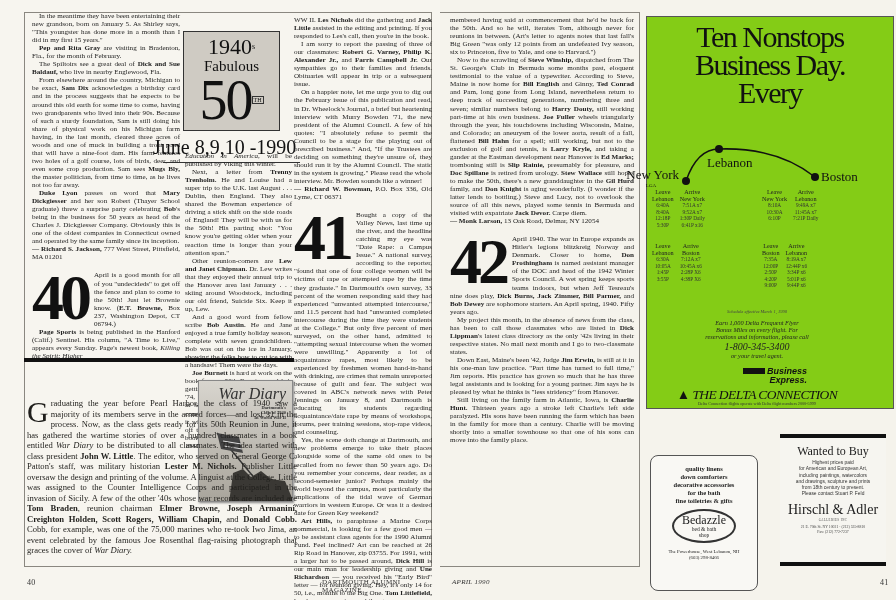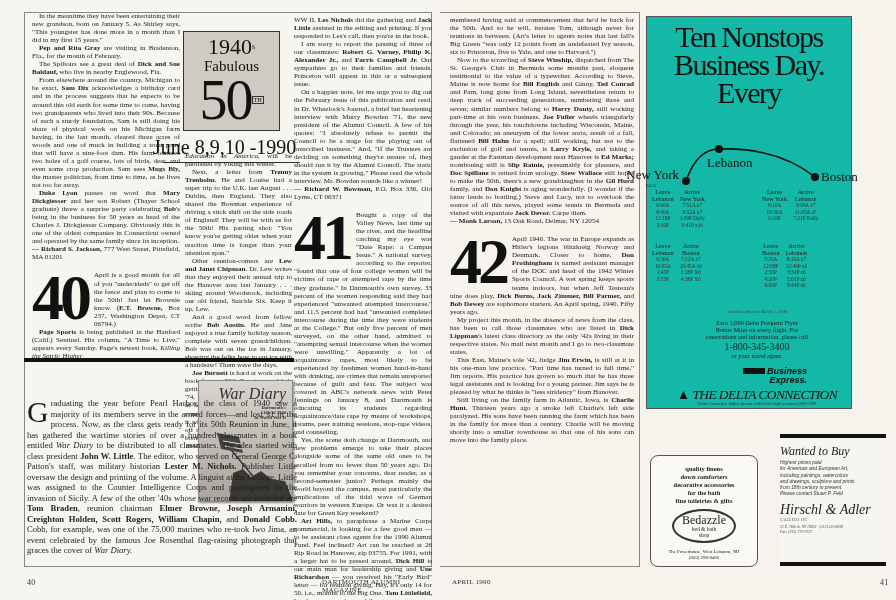--- a/index.html
+++ b/index.html
@@ -24,30 +24,30 @@
   .logo-50 sup { font-size: 6px; vertical-align: top; border: 1px solid #333; padding: 0 1px; letter-spacing: 0; }
   .logo-date { font-size: 20px; line-height: 24px; color: #111; white-space: nowrap; margin-left: -30px; margin-top: 4px; }
   .logo-rule { height: 1px; background: #333; margin: 3px -20px 0 -20px; }
   .rule-thick { position: absolute; height: 4px; background: #111; }
   .feature { position: absolute; left: 27px; top: 398px; width: 270px; font-size: 8.6px; line-height: 10.5px; text-align: justify; color: #1f1e1b; }
   .dropcap { float: left; font-size: 30px; line-height: 26px; margin-right: 2px; margin-top: 1px; }
   .book { position: absolute; left: 198px; top: 380px; width: 95px; height: 122px; background: linear-gradient(#d8d5ce, #a9a59c); border: 1px solid #888; box-shadow: 1px 1px 2px #888; overflow: hidden; }
   .book-title { position: absolute; right: 6px; top: 4px; font-style: italic; font-size: 16px; color: #333; }
   .book-sub { position: absolute; right: 6px; top: 24px; font-size: 4.5px; line-height: 5px; text-align: right; color: #333; font-weight: bold; }
   .folio { position: absolute; top: 578px; font-size: 8px; color: #333; letter-spacing: 0.3px; }
-  .delta-ad { position: absolute; left: 646px; top: 16px; width: 206px; height: 393px; border: 1px solid #555; background: #14b8a6; text-align: center; }
+  .delta-ad { position: absolute; left: 646px; top: 16px; width: 248px; height: 393px; border: 1px solid #555; background: #84cc16; text-align: center; }
   .delta-head { font-size: 30px; line-height: 28px; letter-spacing: -1.5px; color: #111; margin-top: 6px; }
   .sched { position: absolute; font-size: 5.3px; line-height: 6.5px; color: #333; }
   .sched .hd { font-size: 6.2px; line-height: 6.5px; text-align: center; color: #222; }
   .sched table { border-collapse: collapse; }
   .sched td { padding: 0 3px; text-align: center; }
   .city { position: absolute; font-size: 13px; color: #111; }
   .dot { position: absolute; width: 8px; height: 8px; background: #111; border-radius: 50%; }
-  .bedazzle { position: absolute; left: 650px; top: 455px; width: 108px; height: 112px; border: 1px solid #555; border-radius: 8px; background: #f9f8f4; text-align: center; font-size: 6.5px; line-height: 8px; color: #222; font-weight: bold; }
-  .wanted { position: absolute; left: 780px; top: 434px; width: 106px; height: 132px; background: #f6f5f0; font-style: italic; }
+  .bedazzle { position: absolute; left: 650px; top: 455px; width: 108px; height: 136px; border: 1px solid #555; border-radius: 8px; background: #f9f8f4; text-align: center; font-size: 6.5px; line-height: 8px; color: #222; font-weight: bold; }
+  .wanted { position: absolute; left: 780px; top: 434px; width: 106px; height: 132px; text-align: center; background: #f6f5f0; }
   .wanted .bar { height: 4px; background: #111; }
   .wanted h3 { font-weight: normal; font-size: 12px; line-height: 14px; margin-top: 6px; color: #222; }
   .wanted .body { font-family: "Liberation Sans", sans-serif; font-size: 4.9px; line-height: 6.3px; color: #333; margin-top: 2px; }
   .wanted .logo { font-size: 14px; line-height: 16px; margin-top: 4px; color: #222; }
   .wanted .addr { font-size: 3.8px; line-height: 5px; color: #444; }
 </style>
 </head>
 <body>
 
 <div class="page left-page">
@@ -78,21 +78,21 @@
   <div class="col" style="left:185px;top:152px;width:107px;">
     <p class="noind"><i>Education in America,</i><span> will be published by Viking this winter.</span></p>
     <p><span>Next, a letter from </span><b>Trenny Trenholm.</b><span> He and Louise had a super trip to the U.K. last August . . . Dublin, then England. They also shared the Bowman experience of driving a stick shift on the side roads of England! They will be with us for the 50th! His parting shot: "You know you're getting older when your reaction time is longer than your attention span."</span></p>
     <p><span>Other reunion-comers are </span><b>Lew and Janet Chipman.</b><span> Dr. Lew writes that they enjoyed their annual trip to the Hanover area last January . . . skiing around Woodstock, including our old friend, Suicide Six. Keep it up, Lew.</span></p>
     <p><span>And a good word from fellow scribe </span><b>Bob Austin.</b><span> He and Jane enjoyed a true family holiday season, complete with seven grandchildren. Bob was out on the ice in January, showing the folks how to cut ice with a handsaw! Them were the days.</span></p>
     <p><b>Joe Burnett</b><span> is hard at work on the book for our 50th Reunion, and he's getting good help from Duncan Todd '74, son of our </span><b>Tom Todd</b><span> who was in Switzerland, skiing. The book is coming along, says Joe. We hear that it will be a good one! Also coming off the press in time for reunion, a book about the war experiences of 1940 during</span></p>
   </div>
 
   <div class="col" style="left:290px;top:16px;width:142px;padding-left:4px;">
     <p class="noind"><span>WW II. </span><b>Les Nichols</b><span> did the gathering and </span><b>Jack Little</b><span> assisted in the editing and printing. If you responded to Les's call, then you're in the book.</span></p>
-    <p><span>I am sorry to report the passing of three of our classmates: </span><b>Robert G. Varney, Philip K. Alexander Jr.,</b><span> and </span><b>Farris Campbell Jr.</b><span> Our sympathies go to their families and friends. Princeton will appear in this or a subsequent issue.</span></p>
+    <p><span>I am sorry to report the passing of three of our classmates: </span><b>Robert G. Varney, Philip K. Alexander Jr.,</b><span> and </span><b>Farris Campbell Jr.</b><span> Our sympathies go to their families and friends. Obituaries will appear in trip or a subsequent issue.</span></p>
     <p><span>On a happier note, let me urge you to dig out the February issue of this publication and read, in Dr. Wheelock's Journal, a brief but heartening interview with Murry Bowden '71, the new president of the Alumni Council. A few of his quotes: "I absolutely refuse to permit the Council to be a stage for the playing out of prescribed business." And, "If the Trustees are deciding on something they're unsure of, they should run it by the Alumni Council. The static in the system is growing." Please read the whole interview. Mr. Bowden sounds like a winner!</span></p>
     <p class="sig noind"><b>— Richard W. Bowman,</b><span> P.O. Box 336, Old Lyme, CT 06371</span></p>
     <div style="height:10px;"></div>
     <p class="noind"><span class="bignum">41</span><span>Bought a copy of the Valley News, last time up the river, and the headline catching my eye was "Date Rape: a Campus Issue." A national survey, according to the reporter, "found that one of four college women will be victims of rape or attempted rape by the time they graduate." In Dartmouth's own survey, 33 percent of the women responding said they had experienced "unwanted attempted intercourse," and 11.5 percent had had "unwanted completed intercourse during the time they were students at the College." But only five percent of men surveyed, on the other hand, admitted to "attempting sexual intercourse when the women were unwilling." Apparently a lot of acquaintance rapes, most likely to be experienced by freshmen women hand-in-hand with drinking, are crimes that remain unreported because of guilt and fear. The subject was covered in ABC's network news with Peter Jennings on January 8, and Dartmouth is educating its students regarding acquaintance/date rape by means of workshops, forums, peer training sessions, stop-rape videos, and counseling.</span></p>
     <p><span>Yes, the scene doth change at Dartmouth, and new problems emerge to take their places alongside some of the same old ones to be recalled from no fewer than 50 years ago. Do you remember your concerns, dear reader, as a second-semester junior? Perhaps mainly the world beyond the campus, most particularly the implications of the tidal wave of German warriors in western Europe. Or was it a desired date for Green Key weekend?</span></p>
     <p><b>Art Hills,</b><span> to paraphrase a Marine Corps commercial, is looking for a few good men — to be assistant class agents for the 1990 Alumni Fund. Feel inclined? Art can be reached at 26 Rip Road in Hanover, zip 03755. For 1991, with a larger hat to be passed around, </span><b>Dick Hill</b><span> is our main man for leadership giving and </span><b>Une Richardson</b><span> — you received his "Early Bird" letter — for reunion giving. Hey, it's only 14 for 50, i.e., months to the Big One. </span><b>Tom Littlefield,</b><span> luncheon companion a while ago, re-</span></p>
   </div>
 
   <div class="rule-thick" style="left:24px;top:358px;width:270px;"></div>
 
@@ -122,25 +122,25 @@
 
 <div class="page right-page">
   <div class="frame" style="left:0;top:12px;width:200px;height:555px;border-left:none;"></div>
   <div class="col" style="left:10px;top:16px;width:184px;">
     <p class="noind"><span>membered having said at commencement that he'd be back for the 50th. And so he will, iterates Tom, although never for reunions in between. (Art's letter to agents notes that last fall's Big Green "was only 12 points from an undefeated Ivy season, six to Princeton, five to Yale, and one to Harvard.")</span></p>
     <p><span>Now to the scrawling of </span><b>Steve Winship,</b><span> dispatched from The St. George's Club in Bermuda some months past, eloquent testimonial to the value of a typewriter. According to Steve, Maine is now home for </span><b>Bill English</b><span> and Ginny, </span><b>Ted Conrad</b><span> and Pam, long gone from Long Island, nevertheless return to deep track of succeeding generations, numbering three and seven; similar numbers belong to </span><b>Harry Douty,</b><span> still working part-time at his own business. </span><b>Joe Fuller</b><span> wheels triangularly through the year, his touchdowns including Wisconsin, Maine, and Colorado; an aneurysm of the lower aorta, result of a fall, flattened </span><b>Bill Hahn</b><span> for a spell; still working, but not to the exclusion of golf and tennis, is </span><b>Larry Kryle,</b><span> and taking a gander at the Eastman development near Hanover is </span><b>Ed Marks;</b><span> tromboning still is </span><b>Slip Rainie,</b><span> presumably for pleasure, and </span><b>Doc Spillane</b><span> is retired from urology. </span><b>Stew Wallace</b><span> still hopes to make the 50th, there's a new granddaughter in the </span><b>Gil Hurd</b><span> family, and </span><b>Don Knight</b><span> is aging wonderfully. (I wonder if the latter lends to bottling.) Steve and Lucy, not to overlook the source of all this news, played some tennis in Bermuda and visited with expatriate </span><b>Jack Devor.</b><span> Carpe diem.</span></p>
     <p class="sig noind"><b>— Monk Larson,</b><span> 13 Oak Road, Delmar, NY 12054</span></p>
     <div style="height:10px;"></div>
     <p class="noind"><span class="bignum">42</span><span>April 1940. The war in Europe expands as Hitler's legions blitzkreig Norway and Denmark. Closer to home, </span><b>Don Frothingham</b><span> is named assistant manager of the DOC and head of the 1942 Winter Sports Council. A wet spring keeps sports teams indoors, but when Jeff Tesreau's nine does play, </span><b>Dick Burns, Jack Zimmer, Bill Parmer,</b><span> and </span><b>Bob Dewey</b><span> are sophomore starters. An April spring, 1940. Fifty years ago.</span></p>
     <p><span>My project this month, in the absence of news from the class, has been to call those classmates who are listed in </span><b>Dick Lippman</b><span>'s latest class directory as the only '42s living in their respective states. No mail next month and I go to two-classmate states.</span></p>
-    <p><span>This East, Maine's sole '42, Judge </span><b>Jim Erwin,</b><span> is still at it in his one-man law practice. "Part time has turned to full time," Jim reports. His practice has grown so much that he has three legal assistants and is looking for a young partner. Jim says he is pleased by what he thinks is "less stridency" from Hanover.</span></p>
+    <p><span>Down East, Maine's been '42, Judge </span><b>Jim Erwin,</b><span> is still at it in his one-man law practice. "Part time has turned to full time," Jim reports. His practice has grown so much that he has three legal assistants and is looking for a young partner. Jim says he is pleased by what he thinks is "less stridency" from Hanover.</span></p>
     <p><span>Still living on the family farm in Atlantic, Iowa, is </span><b>Charlie Hunt.</b><span> Thirteen years ago a stroke left Charlie's left side paralyzed. His sons have been running the farm which has been in the family for more than a century. Charlie will be moving shortly into a smaller townhouse so that one of his sons can move into the family place.</span></p>
   </div>
 
-  <div class="folio" style="left:12px;font-size:7px;">APRIL 1990</div>
+  <div class="folio" style="left:12px;font-size:7px;font-style:italic;">APRIL 1990</div>
   <div class="folio" style="left:440px;">41</div>
 </div>
 
 <div class="delta-ad">
   <div class="delta-head">
     <div>Ten Nonstops</div>
     <div>Business Day.</div>
     <div>Every</div>
   </div>
   <svg style="position:absolute;left:0;top:120px;" width="220" height="50">
@@ -255,21 +255,21 @@
           </tr>
       <tr>
             <td>9:00P</td>
             <td>9:44P x6</td>
           </tr>
     </tbody>
       </table>
   </div>
 
   <div style="position:absolute;left:0;width:220px;top:292px;font-size:4.5px;font-style:italic;color:#444;">Schedule effective March 1, 1990</div>
-  <div style="position:absolute;left:0;width:220px;top:302px;font-size:6.3px;line-height:7.2px;color:#222;">
+  <div style="position:absolute;left:0;width:220px;top:302px;font-size:6.3px;line-height:7.2px;color:#222;font-style:italic;">
     <div>Earn 1,000 Delta Frequent Flyer</div>
     <div>Bonus Miles on every flight. For</div>
     <div>reservations and information, please call</div>
     <div style="font-size:10px;line-height:11px;">1-800-345-3400</div>
     <div>or your travel agent.</div>
   </div>
   <div style="position:absolute;left:50px;top:350px;width:110px;font-family:'Liberation Sans',sans-serif;font-weight:bold;font-style:italic;font-size:9px;line-height:9px;text-align:right;color:#111;">
     <div><span style="display:inline-block;width:22px;height:6px;background:#111;margin-right:2px;"></span><span>Business</span></div>
     <div>Express.</div>
   </div>

